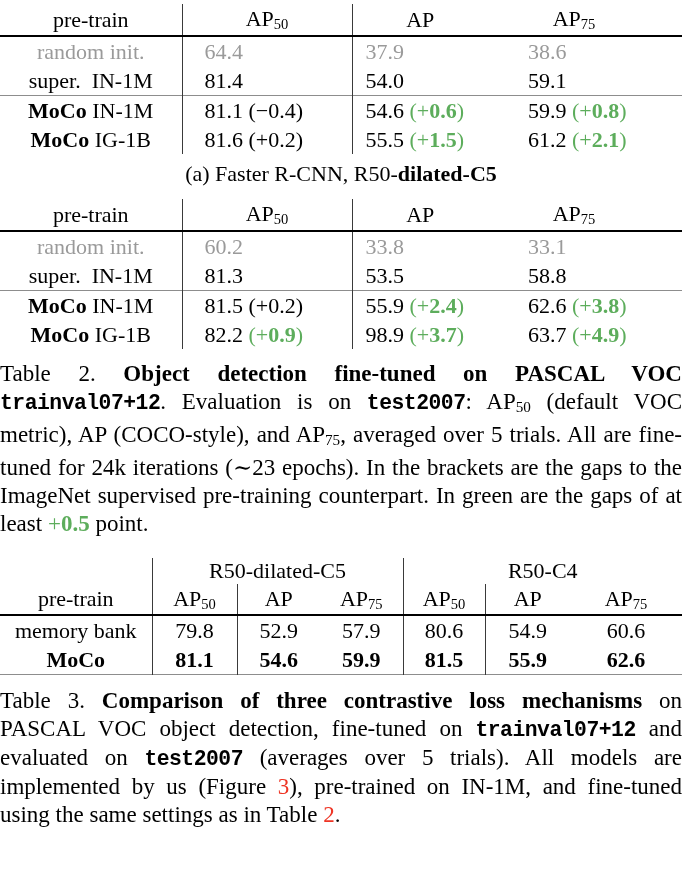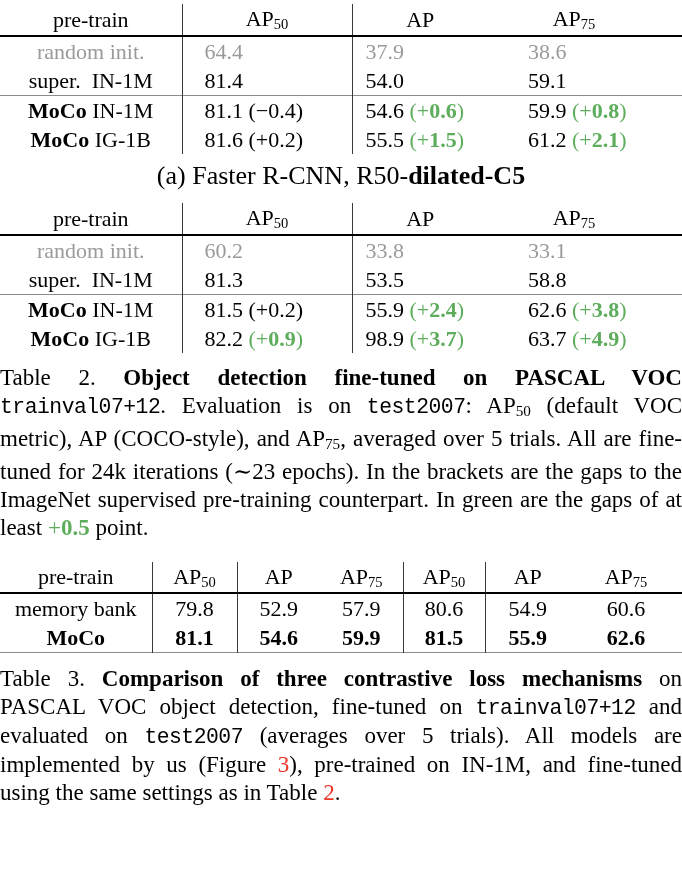--- a/index.html
+++ b/index.html
@@ -41,32 +41,32 @@
   .cmp tr.hdr2 > *:nth-child(2),
   .cmp tr.hdr2 > *:nth-child(4),
   .cmp tr.hdr2 > *:nth-child(5),
   .cmp tbody td:nth-child(1),
   .cmp tbody td:nth-child(2),
   .cmp tbody td:nth-child(4),
   .cmp tbody td:nth-child(5){border-right:1.5px solid #3a3a3a;}
   .cmp tbody tr:nth-child(2){border-bottom:1.5px solid #8d8d8d;}
 
   
-  .subcap{text-align:center;font-size:26px;margin:7px 0 12px;}
+  .subcap{text-align:center;font-size:22px;margin:7px 0 12px;}
   .caption{font-size:23px;line-height:28px;text-align:justify;margin:0;}
   #cap2{margin-top:11px;}
   #cap3{margin-top:12px;}
 
   
   .sb{font-weight:bold;}
   .sg{color:var(--green);}
   .sgb{color:var(--green);font-weight:bold;}
   .sgray{color:var(--gray);}
   .sr{color:var(--red);}
-  .sm{font-family:"Liberation Mono","DejaVu Sans Mono",monospace;font-size:0.93em;letter-spacing:-0.5px;}
+  .sm{font-family:"Liberation Mono","DejaVu Sans Mono",monospace;font-size:0.93em;letter-spacing:-0.5px;font-weight:bold;}
   .ssub{font-size:0.66em;vertical-align:-0.2em;letter-spacing:0;}
 </style>
 </head>
 <body>
 
 <div class="page">
 
   <table class="ap">
     <colgroup>
         <col class="w1">
@@ -160,20 +160,25 @@
     <colgroup>
         <col class="v1">
         <col class="v2">
         <col class="v3">
         <col class="v4">
         <col class="v5">
         <col class="v6">
         <col class="v7">
       </colgroup>
     <thead>
+      <tr class="grp">
+        <td class="br"></td>
+        <td colspan="3" class="br"><span>R50-dilated-C5</span></td>
+        <td colspan="3"><span>R50-C4</span></td>
+      </tr>
       <tr class="hdr2 rule-thick">
         <th><span>pre-train</span></th>
         <th><span>AP</span><span class="ssub">50</span></th>
         <th><span>AP</span></th>
         <th><span>AP</span><span class="ssub">75</span></th>
         <th><span>AP</span><span class="ssub">50</span></th>
         <th><span>AP</span></th>
         <th><span>AP</span><span class="ssub">75</span></th>
       </tr>
     </thead>

